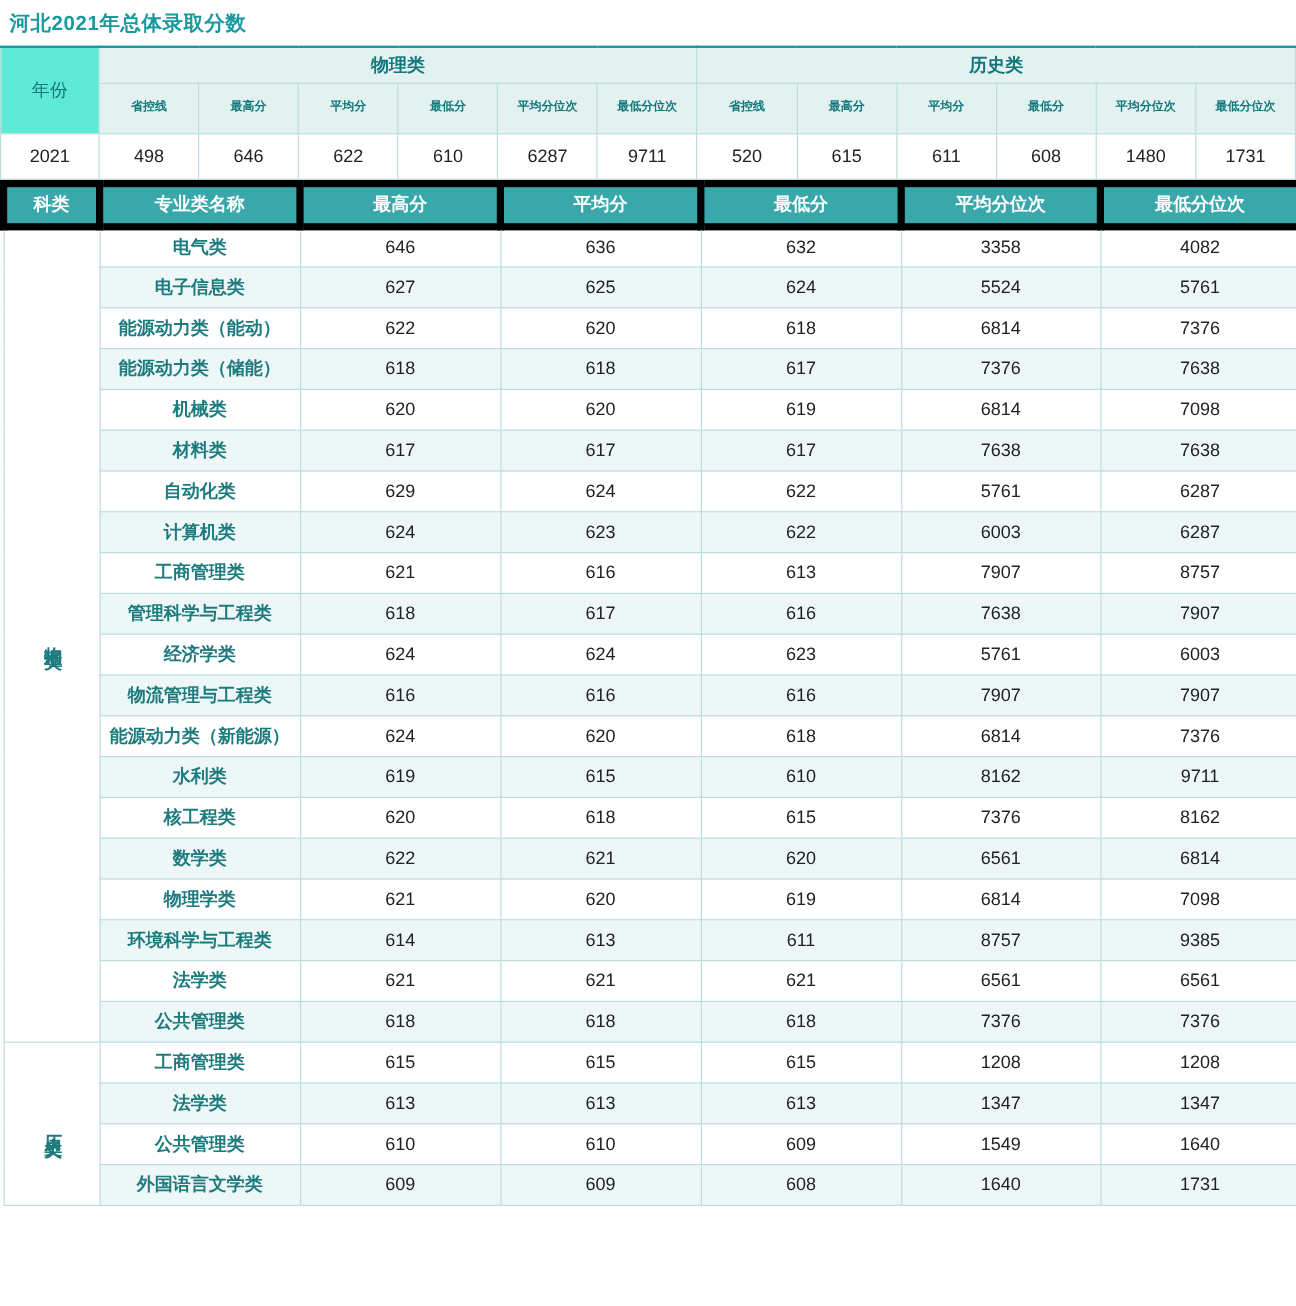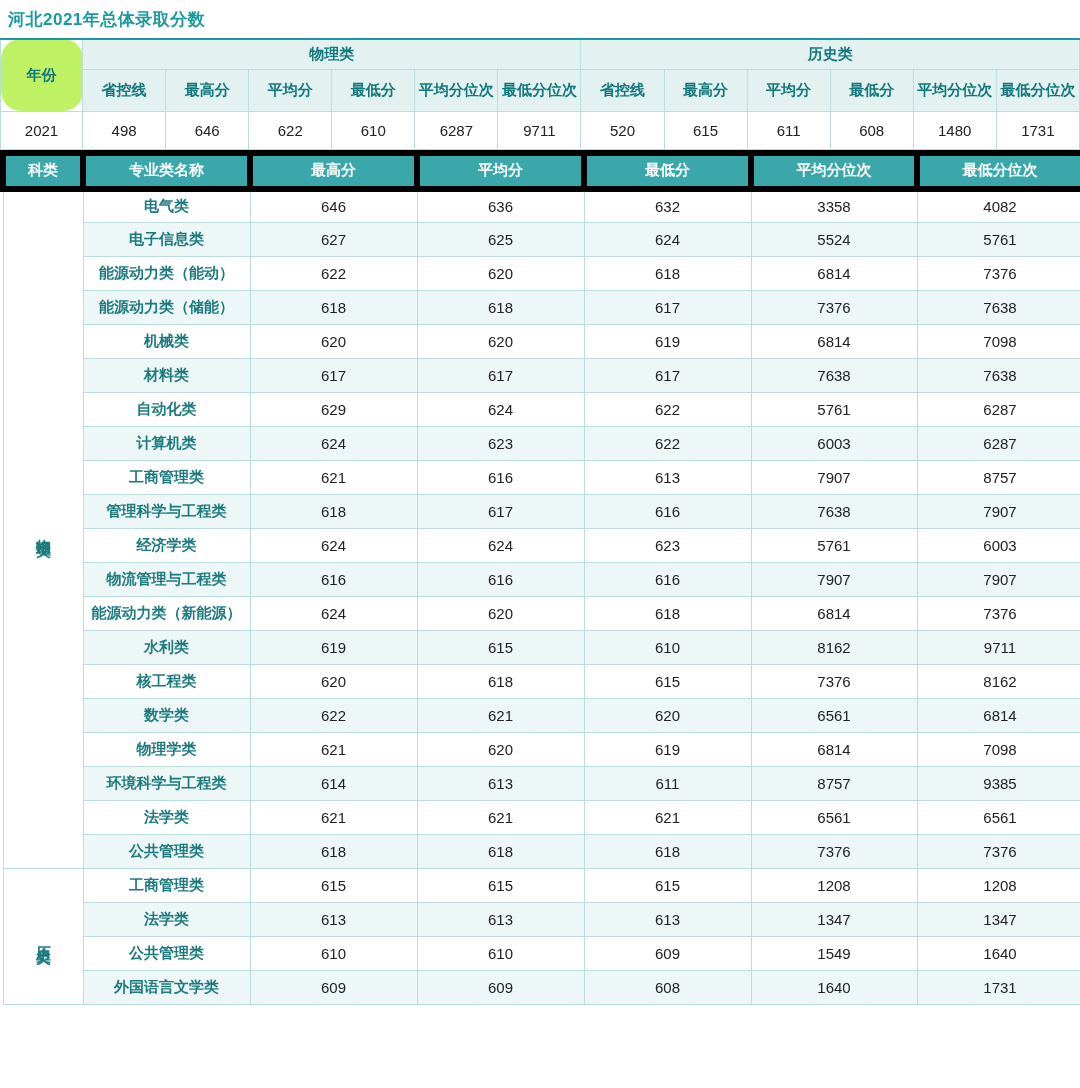--- a/index.html
+++ b/index.html
@@ -37,31 +37,30 @@
     background: #e3f1f1;
     color: #12787c;
     font-weight: bold;
     font-size: 15px;
     height: 30px;
   }
   .th-sub {
     background: #e3f1f1;
     color: #12787c;
     font-weight: bold;
-    font-size: 15px;
+    font-size: 10px;
     height: 42px;
     line-height: 1.15;
     padding: 2px 2px;
   }
   .th-year {
-    background: #bef264;
+    background: #5eead4;
     color: #12787c;
-    font-weight: bold;
-    font-size: 15px;
-    border-radius: 20px;
+    font-weight: normal;
+    font-size: 15px;
   }
   table.t1 td.data {
     height: 38px;
     font-size: 15px;
     color: #222;
     background: #ffffff;
   }
 
   
   table.t2 { border-top: 1px solid #b9dedd; margin-bottom: 0; }

